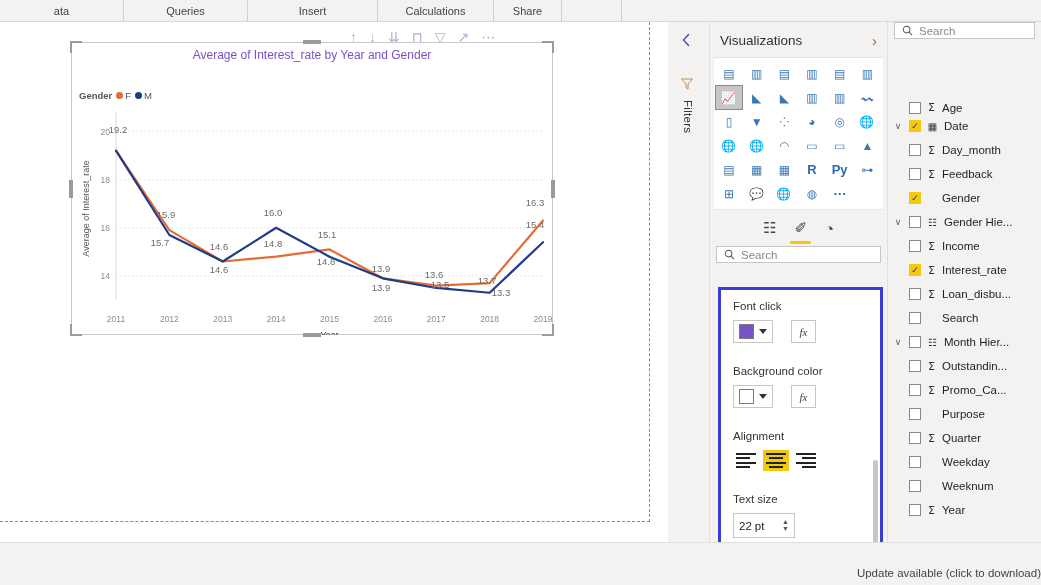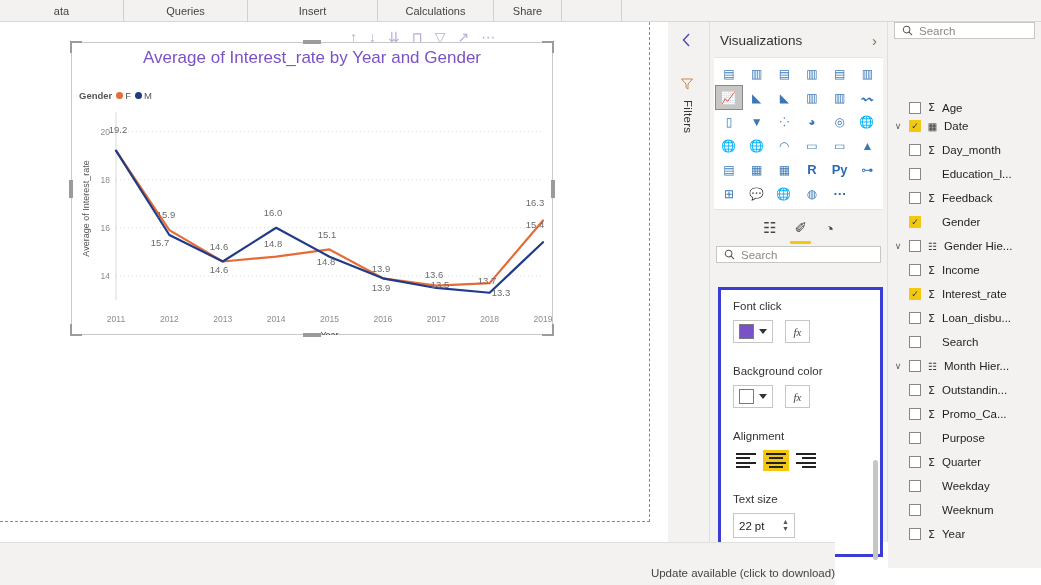--- a/index.html
+++ b/index.html
@@ -56,21 +56,21 @@
   .hm-left { top:50%; margin-top:-9px; left:-2px; width:4px; height:18px; }
   .hm-right { top:50%; margin-top:-9px; right:-2px; width:4px; height:18px; }
   .edge { position:absolute; background:#c8c8c8; }
   .edge-t { left:0; top:0; width:100%; height:1px; }
   .edge-b { left:0; bottom:0; width:100%; height:1px; }
   .edge-l { left:0; top:0; width:1px; height:100%; }
   .edge-r { right:0; top:0; width:1px; height:100%; }
 
   #chart-title {
     position:absolute; left:0; top:6px; width:100%; text-align:center;
-    font-size:17px; color:#7A52C7; font-family:"Liberation Sans", sans-serif;
+    font-size:12px; color:#7A52C7; font-family:"Liberation Sans", sans-serif;
   }
   #chart-legend {
     position:absolute; left:8px; top:48px; display:flex; align-items:center;
     gap:4px; font-size:9.5px; color:#555;
   }
   .lg-dot { width:7px; height:7px; border-radius:50%; display:inline-block; }
   .lg-item { display:flex; align-items:center; gap:2px; }
 
   #plot-svg { position:absolute; left:0; top:0; }
 
@@ -124,21 +124,21 @@
     font-size:11.5px; color:#888;
   }
   #viz-search { margin:2px 6px 0 6px; }
 
   #format-panel {
     position:absolute; left:8px; top:265px; width:165px; height:270px;
     background:#ffffff; border:3px solid #3b3bd6;
   }
   .fmt-group { padding:10px 12px 0 12px; }
   .fmt-label { font-size:11.5px; color:#333; margin-bottom:8px; }
-  .fmt-row { display:flex; align-items:center; gap:12px; }
+  .fmt-row { display:flex; align-items:center; gap:18px; }
   .color-picker {
     display:flex; align-items:center; gap:5px; border:1px solid #c8c6c4;
     background:#fff; height:23px; padding:0 5px; cursor:pointer;
   }
   .swatch { width:15px; height:15px; border:1px solid #7a7a7a; }
   .caret { width:0;height:0;border-left:4px solid transparent;border-right:4px solid transparent;border-top:5px solid #333; }
   .fx-btn {
     width:25px; height:23px; border:1px solid #c8c6c4; background:#fff;
     display:flex; align-items:center; justify-content:center;
     font-style:italic; font-size:11px; color:#444; cursor:pointer;
@@ -186,21 +186,21 @@
     font-size:9px; color:#333;
   }
   .cbox.checked { background:#F2C811; border-color:#F2C811; }
   .sigma { width:11px; text-align:center; font-size:11px; color:#333; font-family:"DejaVu Sans", sans-serif; }
   .sigma.empty { visibility:hidden; }
   .ficon { width:13px; text-align:center; font-size:10px; }
   .fname { white-space:nowrap; overflow:hidden; }
 
   
   #status-bar {
-    position:absolute; left:0; top:542px; width:835px; height:43px;
+    position:absolute; left:0; top:542px; width:1041px; height:43px;
     background:#f3f2f1; border-top:1px solid #e1dfdd;
   }
   #update-msg {
     position:absolute; right:0px; bottom:6px; font-size:11.5px; color:#444;
     white-space:nowrap;
   }
 </style>
 </head>
 <body>
 
@@ -455,26 +455,20 @@
       </div>
       <div class="field-row">
         <span class="chev empty">∨</span>
         <span class="cbox"></span>
         <span class="sigma">Σ</span>
         <span class="fname">Day_month</span>
       </div>
       <div class="field-row">
         <span class="chev empty">∨</span>
         <span class="cbox"></span>
-        <span class="sigma empty">Σ</span>
-        <span class="fname">Education_l...</span>
-      </div>
-      <div class="field-row">
-        <span class="chev empty">∨</span>
-        <span class="cbox"></span>
         <span class="sigma">Σ</span>
         <span class="fname">Feedback</span>
       </div>
       <div class="field-row">
         <span class="chev empty">∨</span>
         <span class="cbox checked">✓</span>
         <span class="sigma empty">Σ</span>
         <span class="fname">Gender</span>
       </div>
       <div class="field-row">

